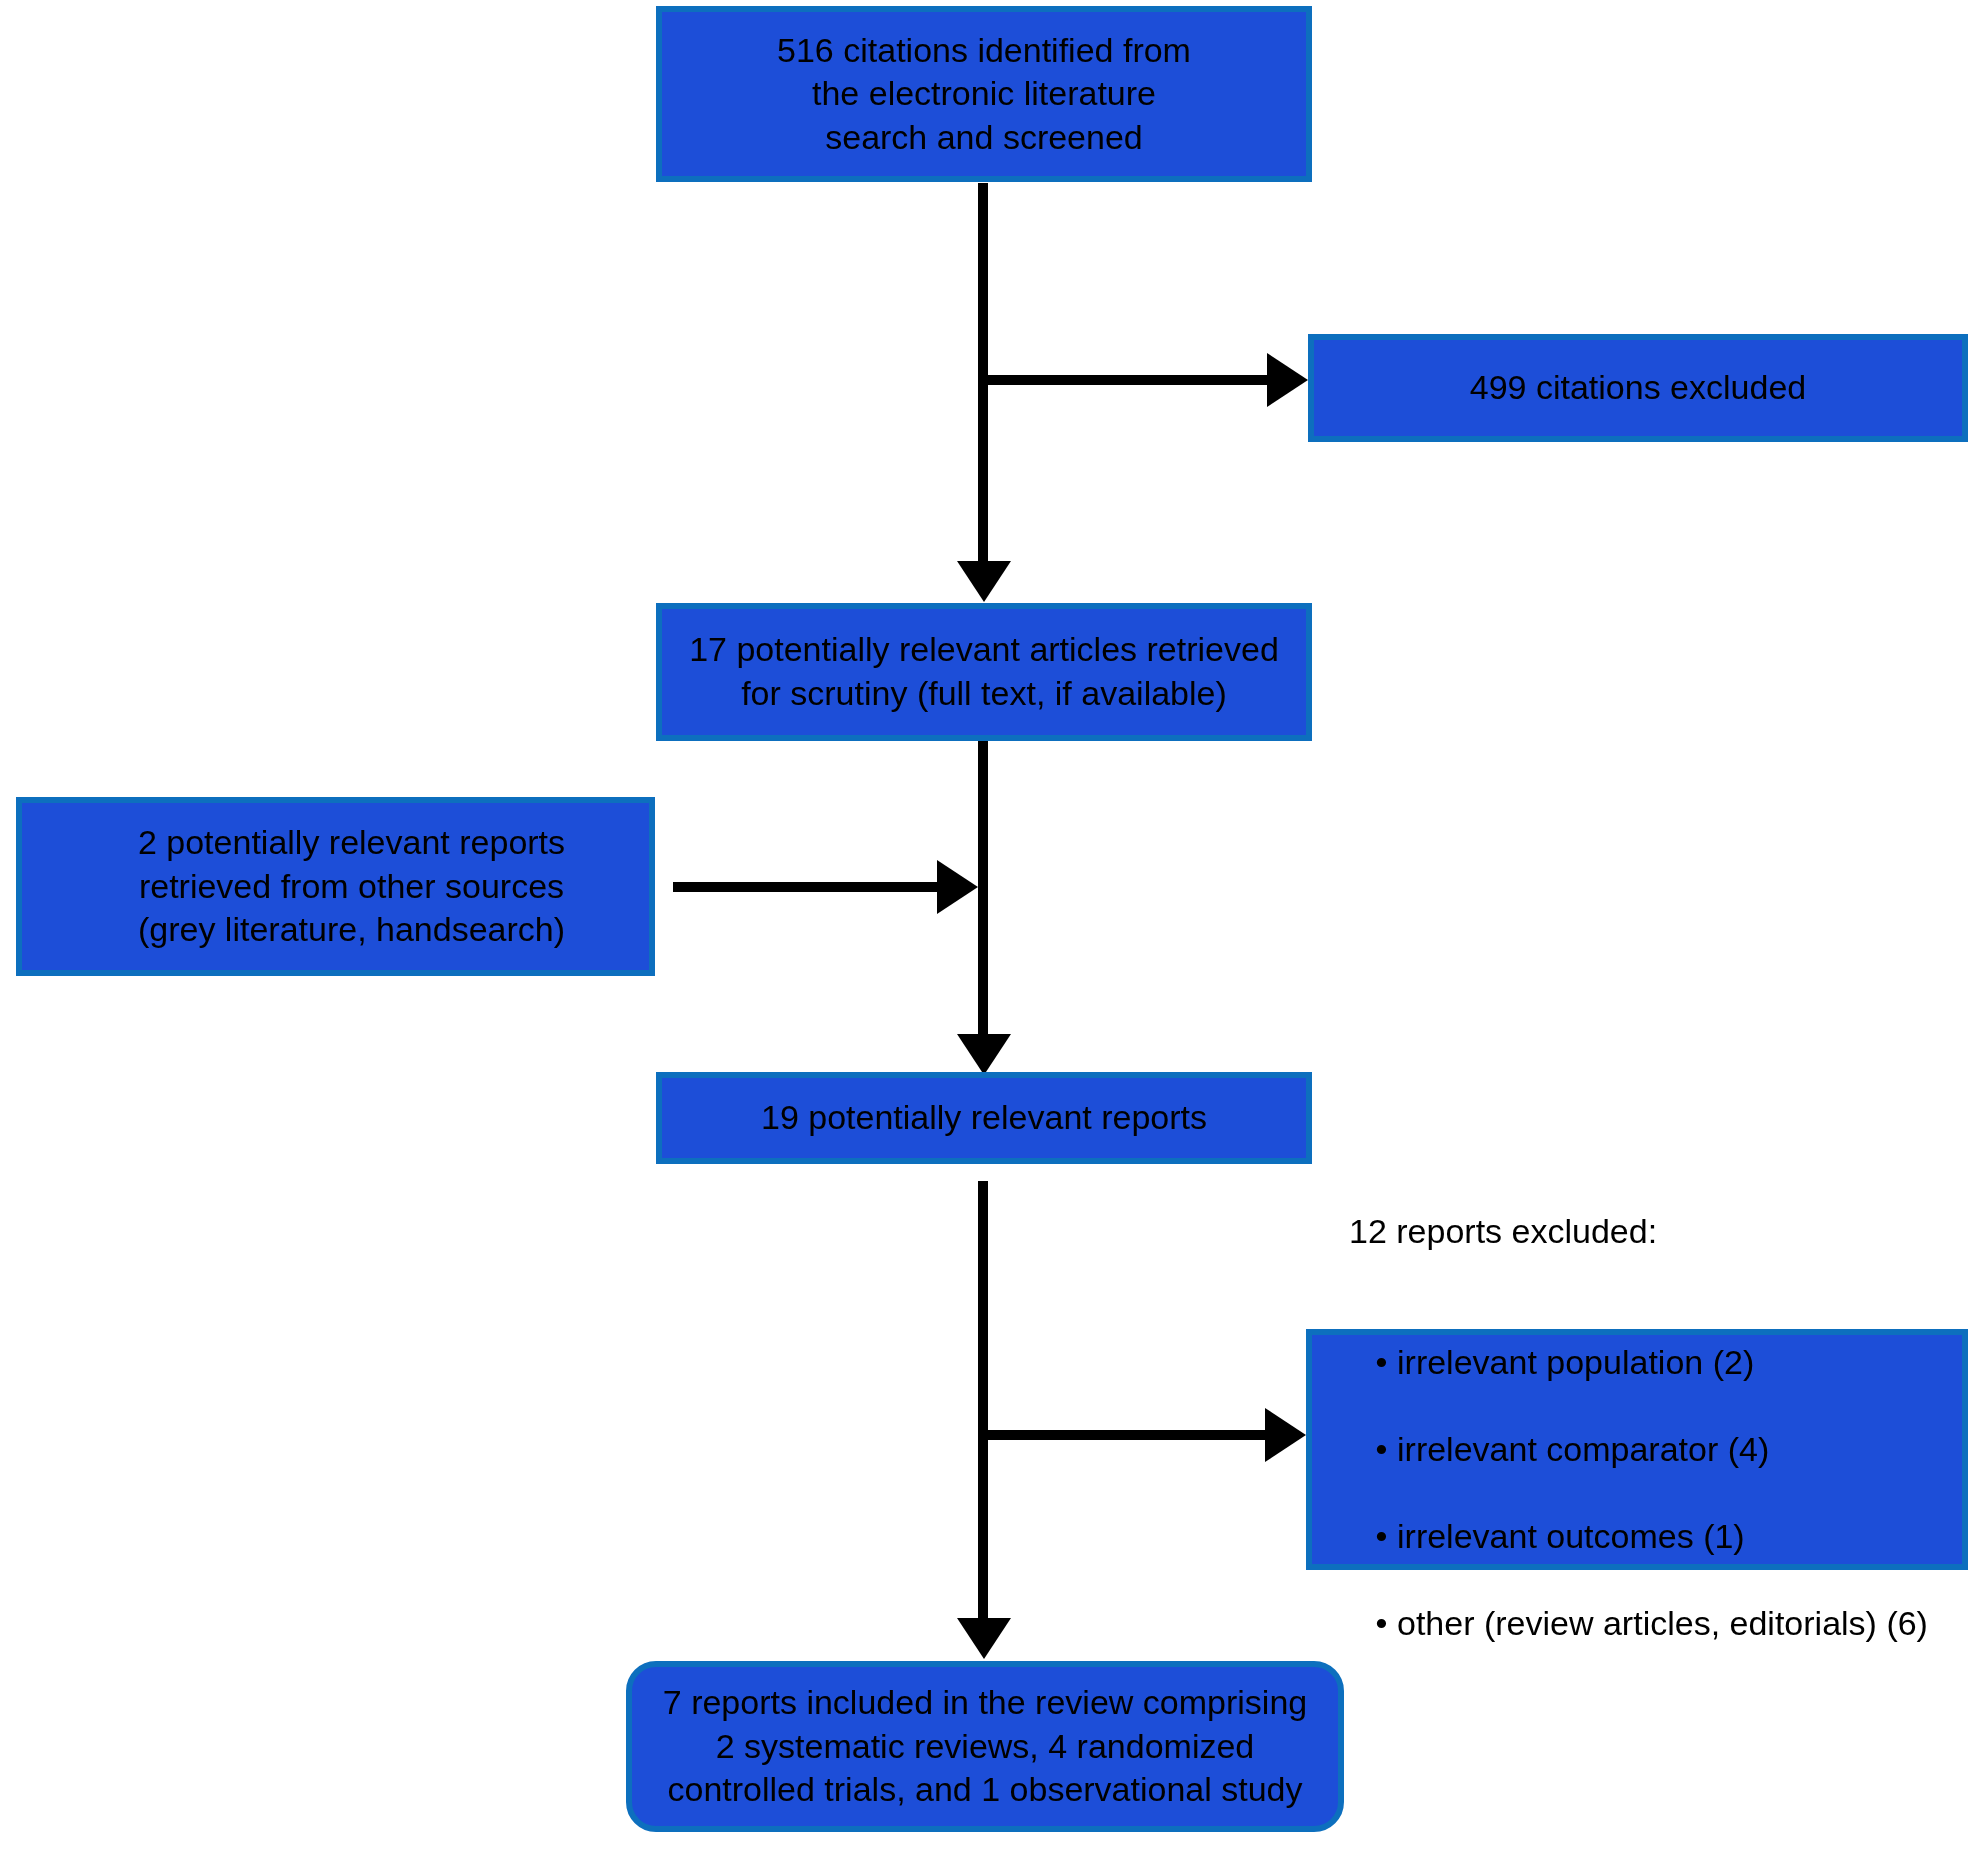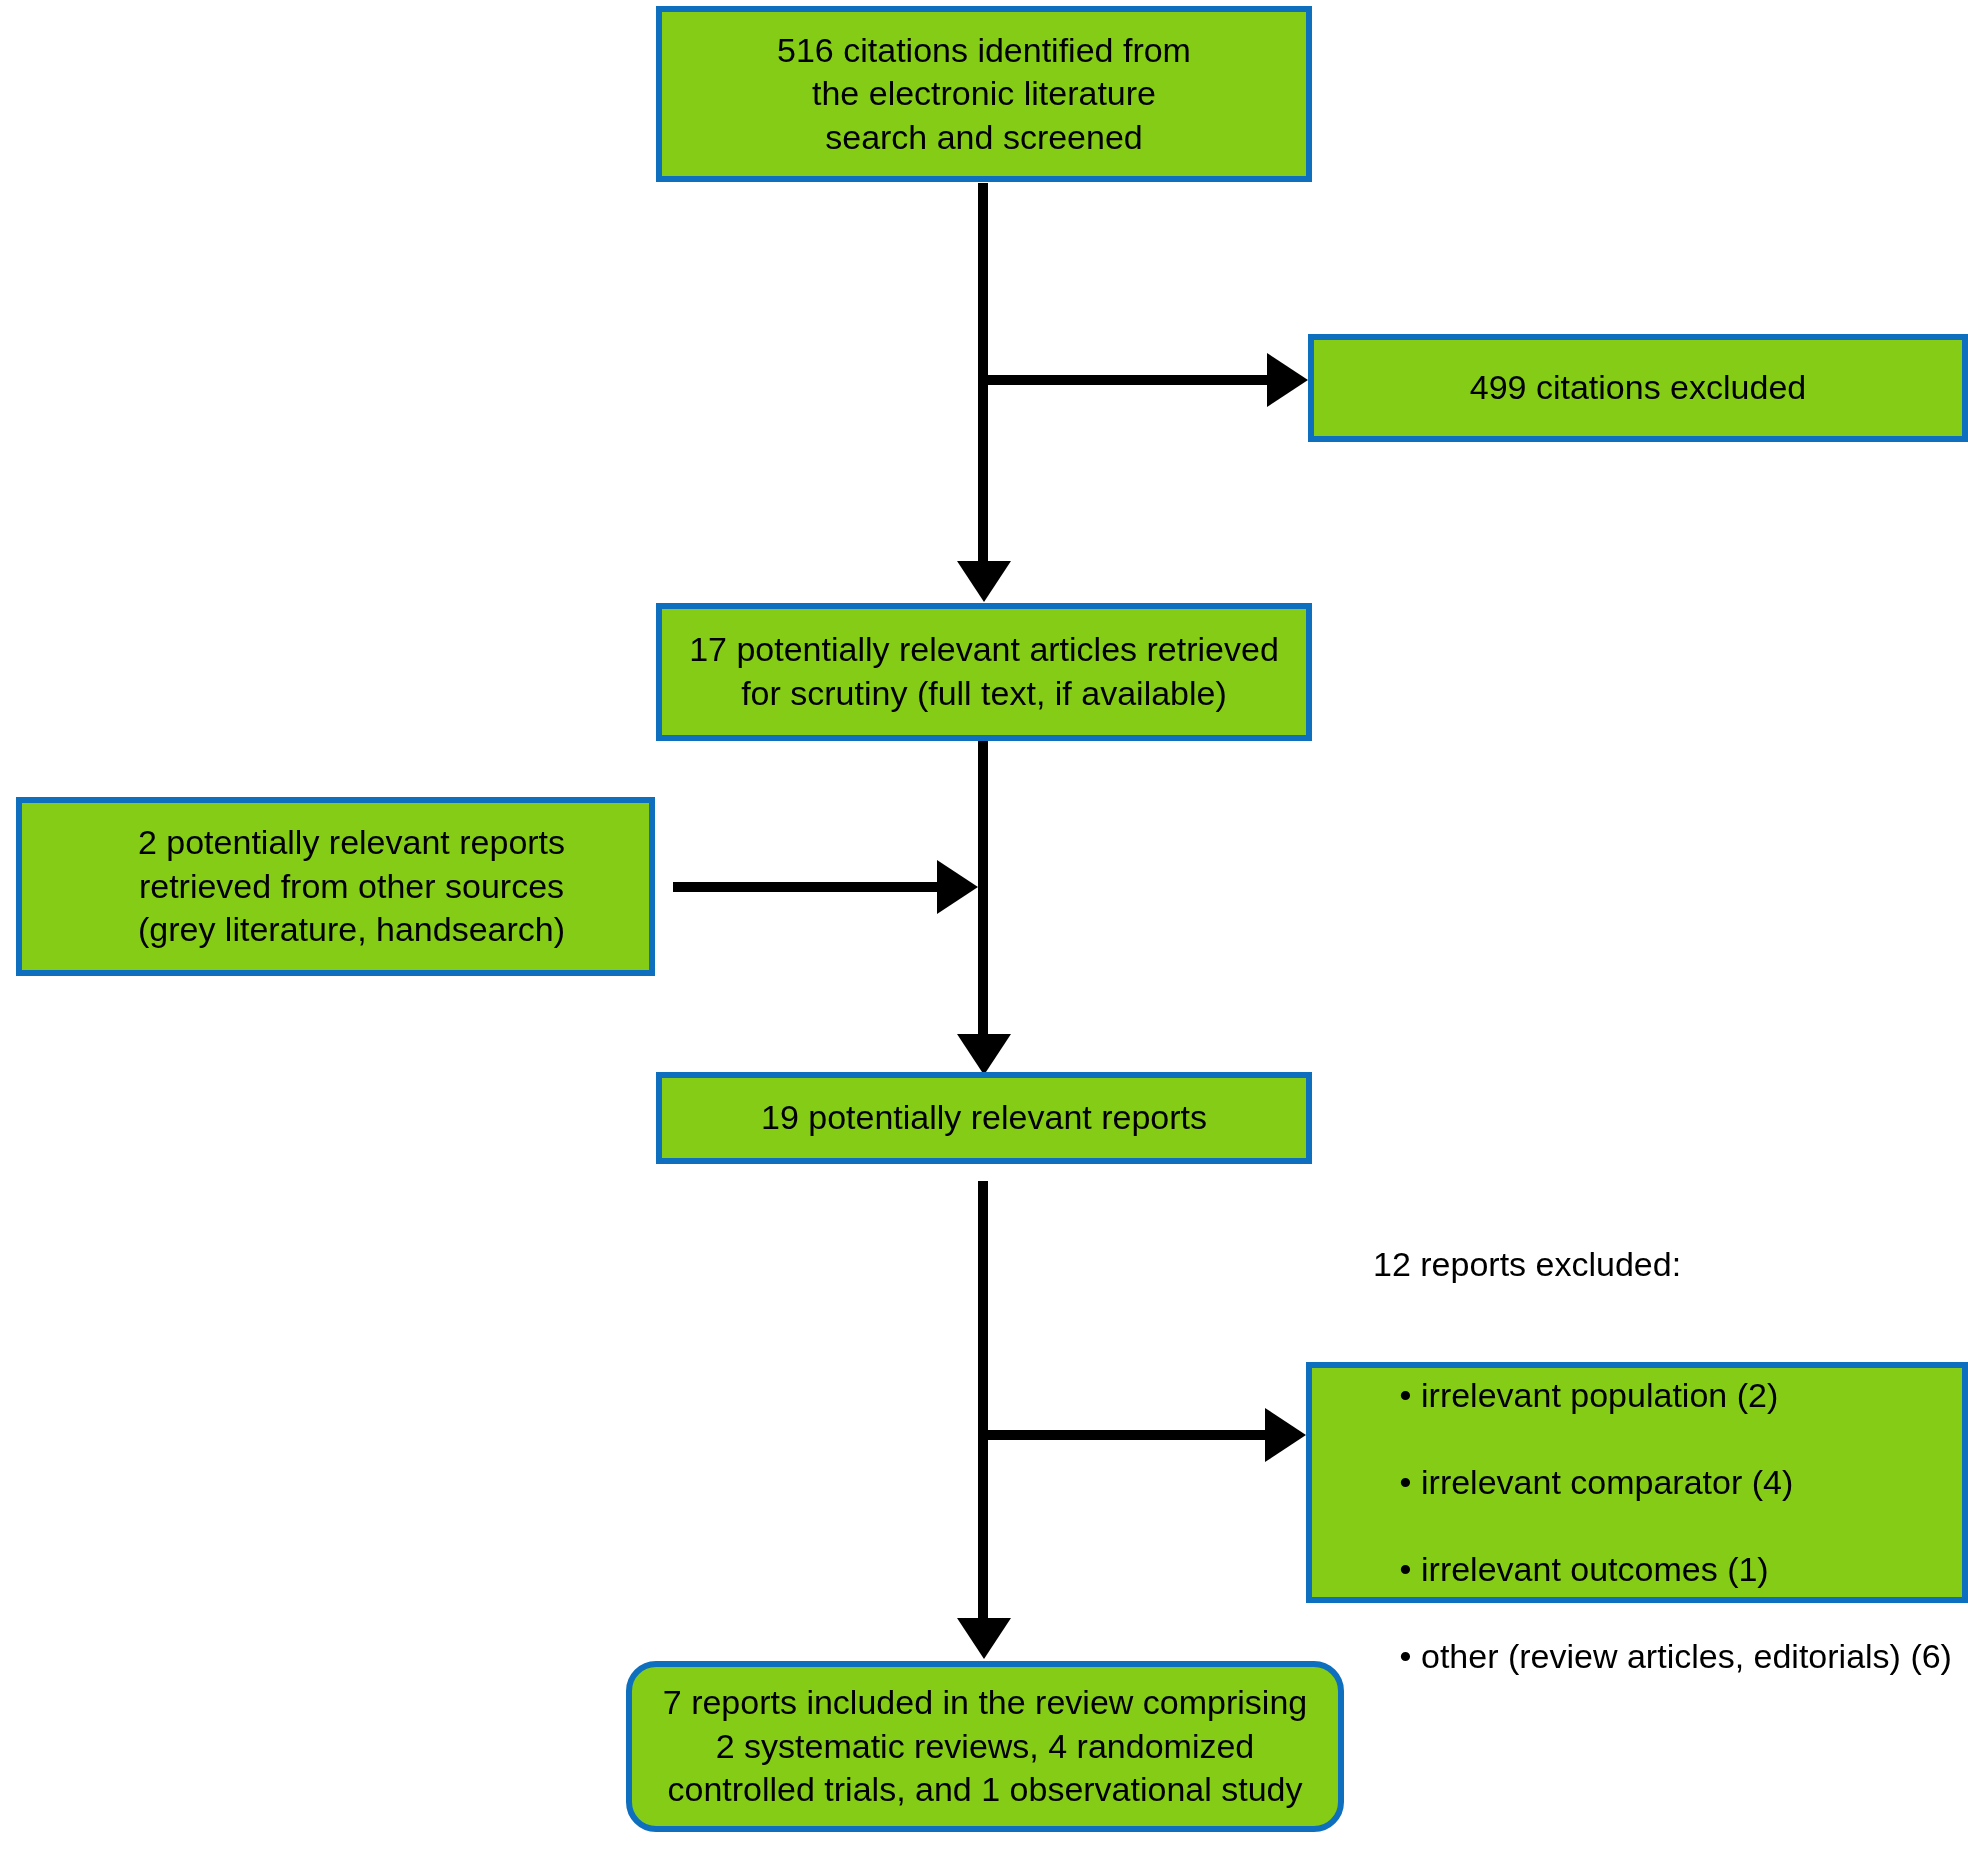--- a/index.html
+++ b/index.html
@@ -14,21 +14,21 @@
     position: relative;
     width: 1968px;
     height: 1874px;
     background: #ffffff;
     overflow: hidden;
   }
   .node {
     position: absolute;
     box-sizing: border-box;
     border: 6.2px solid #0d6fbe;
-    background: #84cc16;
+    background: #1d4ed8;
     display: flex;
     align-items: center;
     justify-content: center;
     text-align: center;
     color: #000000;
     font-size: 34px;
     line-height: 1.28;
     font-family: "Liberation Sans", sans-serif;
   }
   .node .txt {
@@ -128,21 +128,21 @@
   <div class="node" style="left:16px; top:797px; width:639px; height:179px;padding-left:32px;">
     <div class="txt">2 potentially relevant reports
 retrieved from other sources
 (grey literature, handsearch)</div>
   </div>
 
   <div class="node" style="left:656px; top:1072px; width:656px; height:92px;">
     <div class="txt">19 potentially relevant reports</div>
   </div>
 
-  <div class="node left-align" style="left:1306px; top:1362px; width:662px; height:241px;padding-left:24px;">
+  <div class="node left-align" style="left:1306px; top:1329px; width:662px; height:241px;">
     <div class="txt">
       <div class="excl-head">12 reports excluded:</div>
       <ul class="bullets">
         <li>irrelevant population (2)</li>
         <li>irrelevant comparator (4)</li>
         <li>irrelevant outcomes (1)</li>
         <li>other (review articles, editorials) (6)</li>
       </ul>
     </div>
   </div>

